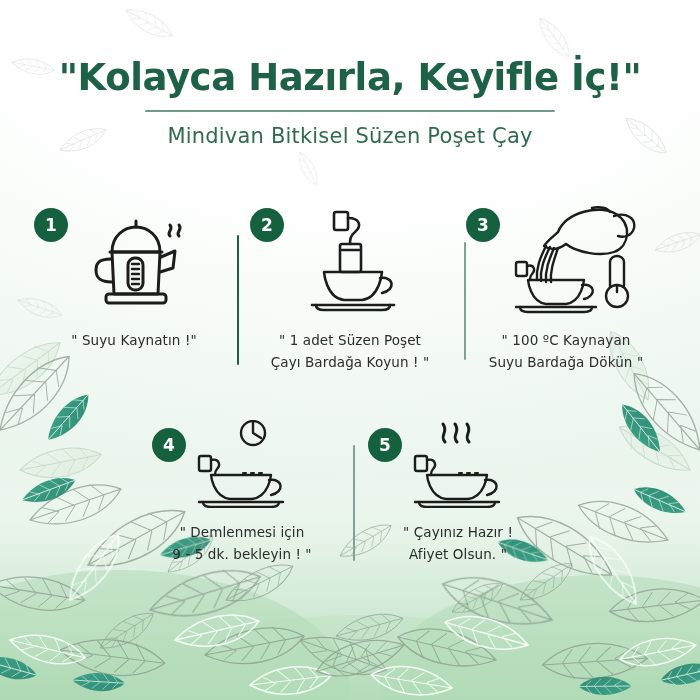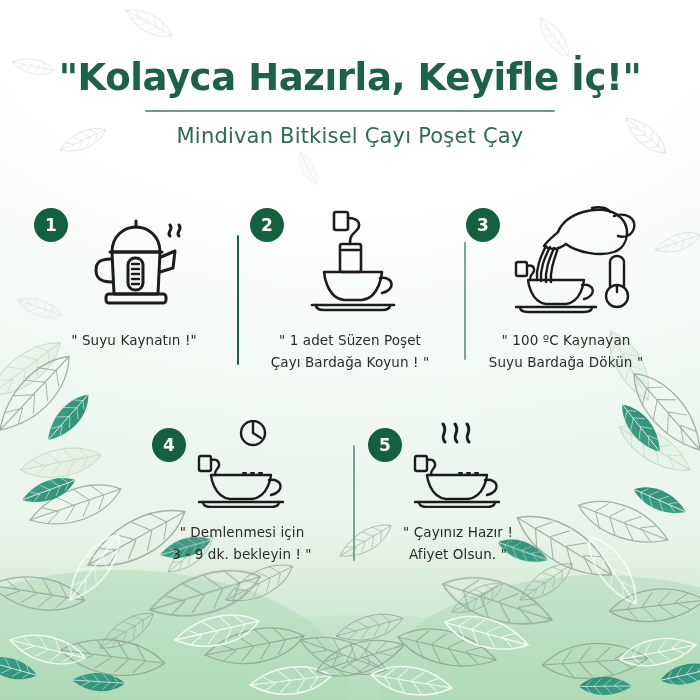--- a/index.html
+++ b/index.html
@@ -188,21 +188,21 @@
       <use href="#leafOut" transform="translate(336,636) rotate(-16) scale(0.72)"></use>
       <use href="#leafOut" transform="translate(100,648) rotate(-34) scale(0.66)"></use>
       <use href="#leafOut" transform="translate(520,600) rotate(-36) scale(0.66)"></use>
       <use href="#leafOut" transform="translate(168,572) rotate(-40) scale(0.6)"></use>
     </g>
   </svg>
 
   <div class="header">
     <h1 class="title">"Kolayca Hazırla, Keyifle İç!"</h1>
     <div class="title-rule"></div>
-    <p class="subtitle">Mindivan Bitkisel Çayı Poşet Çay</p>
+    <p class="subtitle">Mindivan Bitkisel Süzen Poşet Çay</p>
   </div>
 
   <div class="divider d1"></div>
   <div class="divider d2"></div>
   <div class="divider d3"></div>
 
   <div class="row row-1">
 
     <div class="step">
       <div class="badge">1</div>
@@ -308,21 +308,21 @@
             <path d="M32 55 L92 55 C92 55 90 77 73 79 L51 79 C34 77 32 55 32 55 Z"></path>
             <path d="M90 60 C104 58 106 72 92 75"></path>
             <path d="M64 53 L84 53" stroke-dasharray="3 5" stroke-width="2"></path>
             <path d="M20 82 L104 82"></path>
             <path d="M24 82 C24 86 28 87 32 87 L92 87 C96 87 100 86 100 82"></path>
           </g>
         </svg>
       </div>
       <div class="caption">
         <div>" Demlenmesi için</div>
-        <div>3 - 9 dk. bekleyin ! "</div>
+        <div>9 - 5 dk. bekleyin ! "</div>
       </div>
     </div>
 
     <div class="step">
       <div class="badge">5</div>
       <div class="icon-wrap">
         <svg width="126" height="88" viewBox="0 0 126 88">
           <g fill="none" stroke="#1c1c1c" stroke-width="2.4" stroke-linecap="round" stroke-linejoin="round">
 
             <path d="M50 22 C44 15 54 12 48 4" stroke-width="3"></path>

